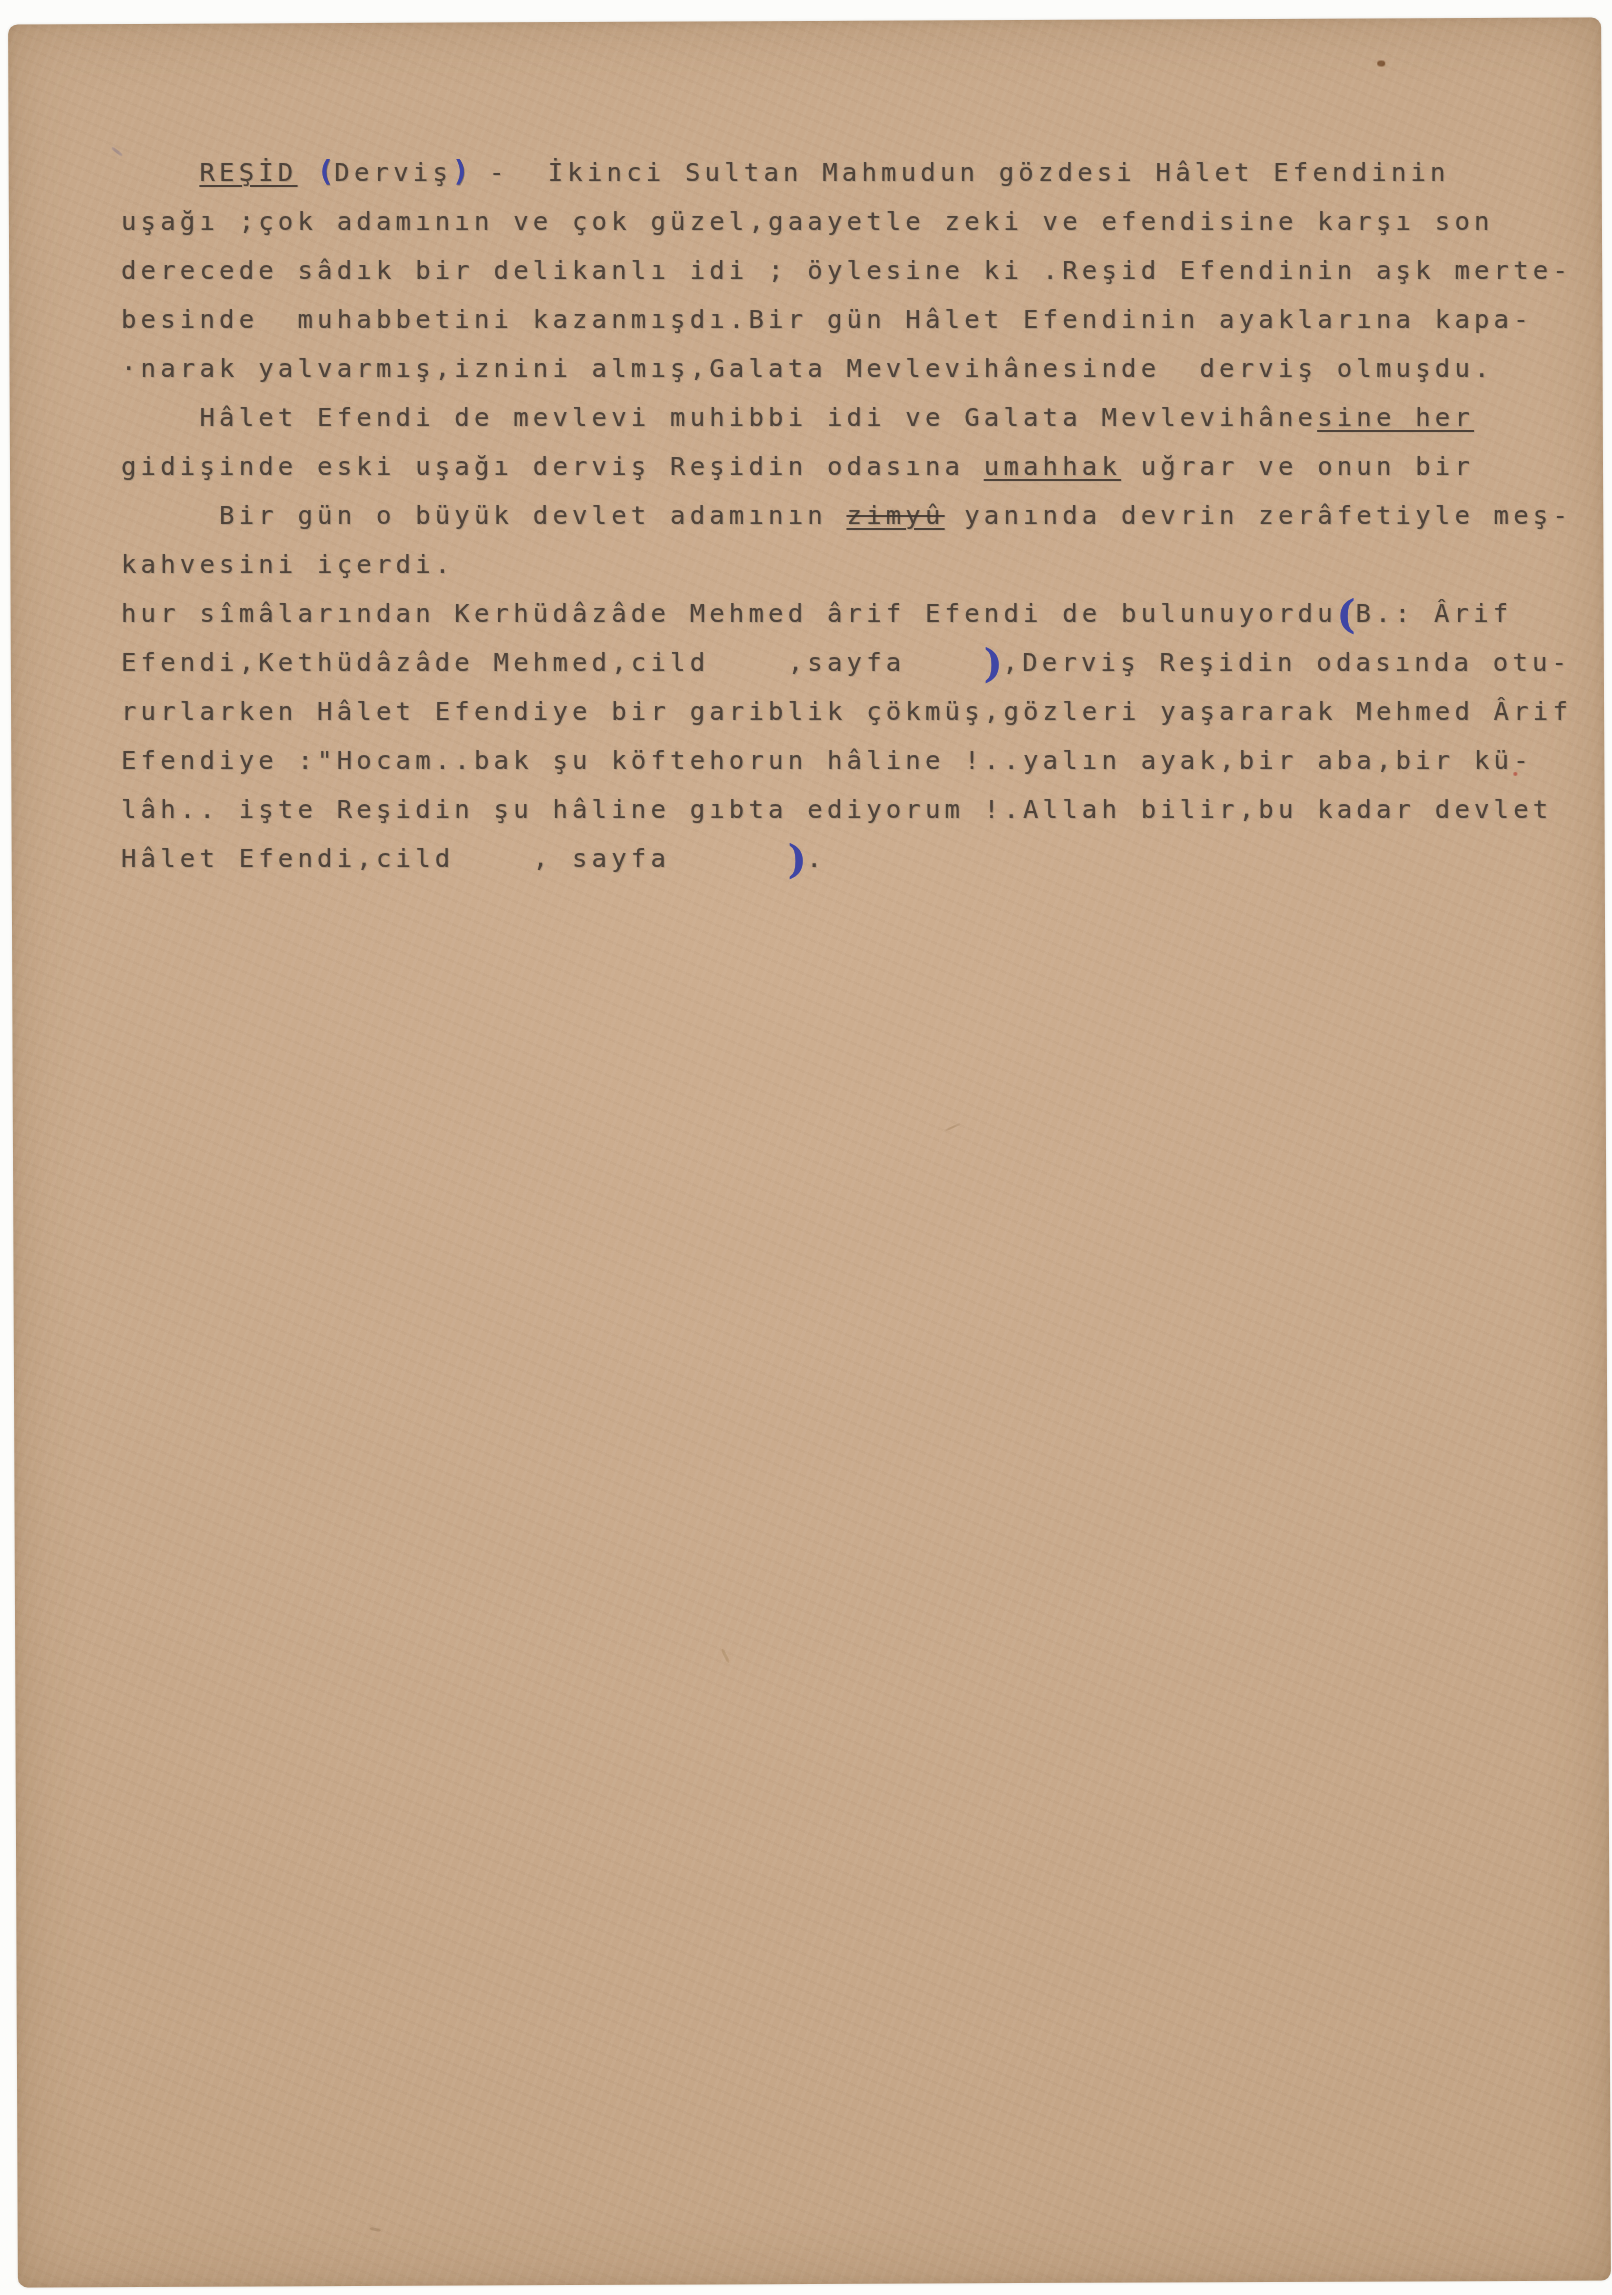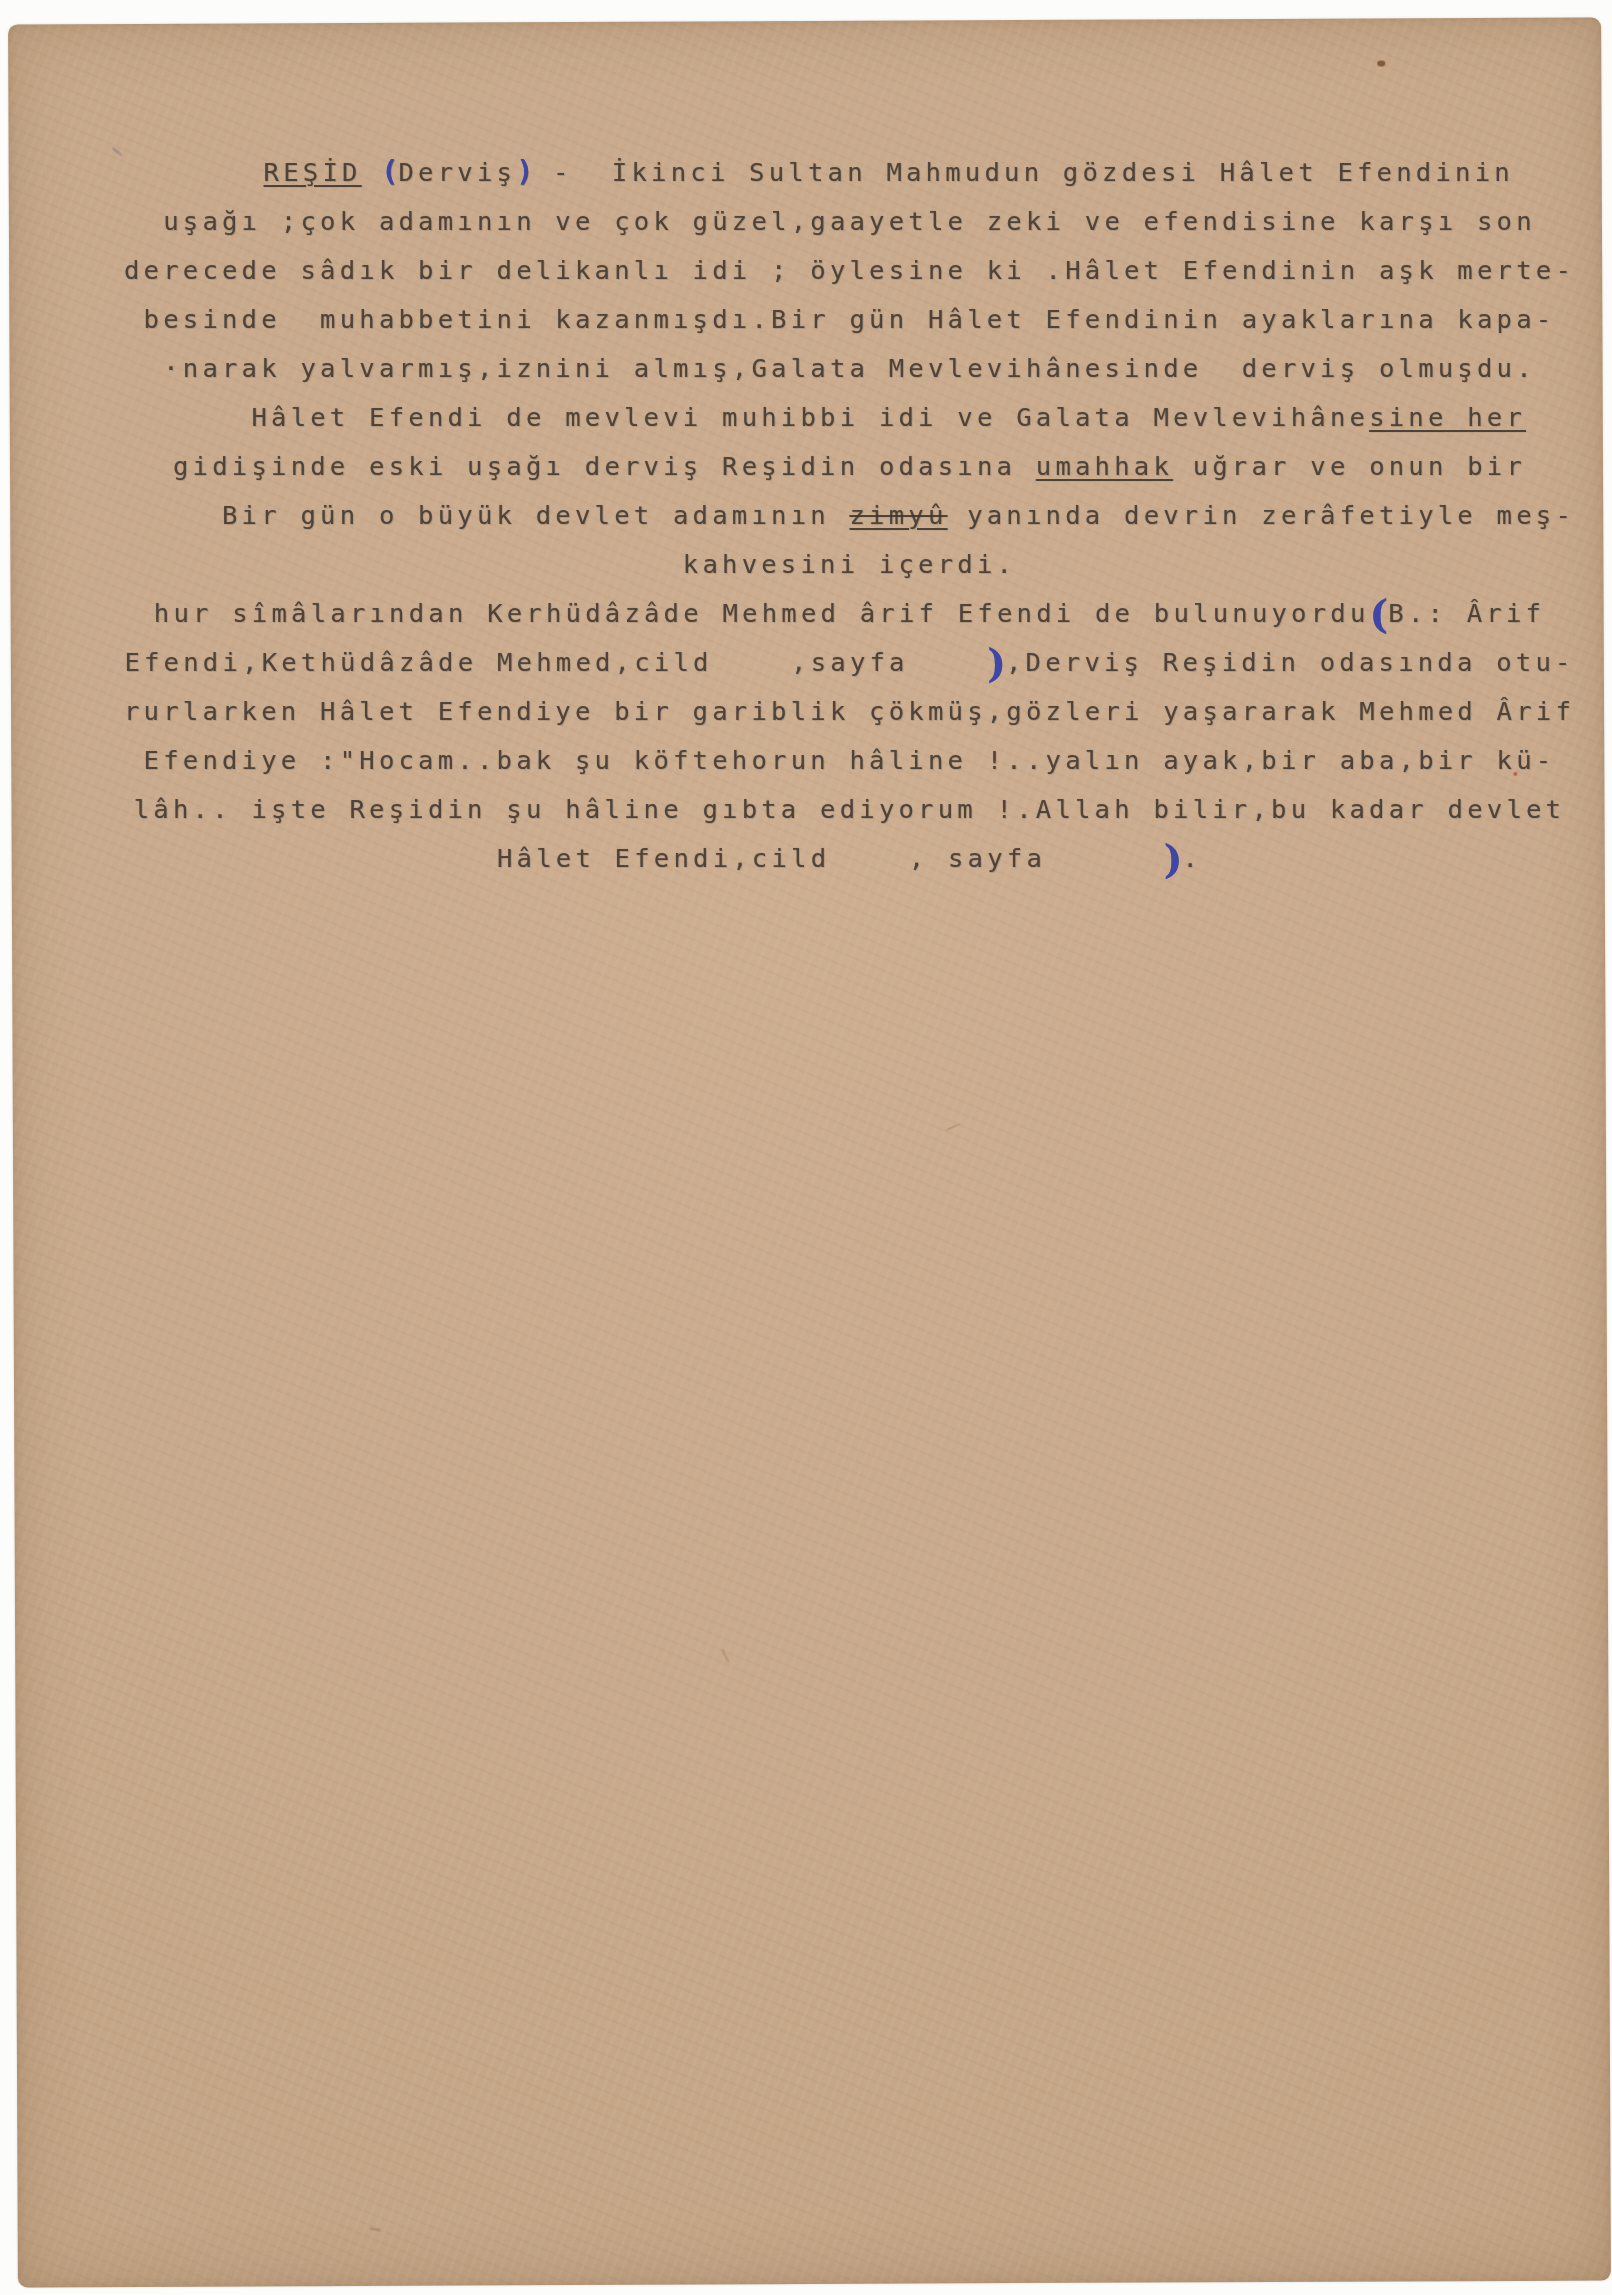--- a/index.html
+++ b/index.html
@@ -39,21 +39,20 @@
     pointer-events:none;
   }
   .text-block{
     position:absolute;
     left:121px;top:148px;
     width:1457px;
     font-size:25.6px;
     letter-spacing:4.2px;
     color:rgba(62,54,48,0.80);
     text-shadow:0 0 1px rgba(62,54,48,0.40), 1px 0.5px 0 rgba(62,54,48,0.14);
-    text-align:center;
   }
   .line{
     height:49px;
     line-height:49px;
     white-space:pre;
   }
   .u{
     text-decoration:underline;
     text-decoration-thickness:1.7px;
     text-underline-offset:4.4px;
@@ -99,21 +98,21 @@
   <div class="speck s2"></div>
   <div class="speck s3"></div>
   <div class="speck s4"></div>
   <div class="speck s5"></div>
   <div class="speck s6"></div>
 </div>
 
 <div class="text-block">
     <div class="line"><span>    </span><span class="u">REŞİD</span><span> </span><span class="blue-over">(</span><span>Derviş</span><span class="blue-over">)</span><span> -  İkinci Sultan Mahmudun gözdesi Hâlet Efendinin</span></div>
     <div class="line"><span>uşağı ;çok adamının ve çok güzel,gaayetle zeki ve efendisine karşı son</span></div>
-    <div class="line"><span>derecede sâdık bir delikanlı idi ; öylesine ki .Hâlet Efendinin aşk merte-</span></div>
+    <div class="line"><span>derecede sâdık bir delikanlı idi ; öylesine ki .Reşid Efendinin aşk merte-</span></div>
     <div class="line"><span>besinde  muhabbetini kazanmışdı.Bir gün Hâlet Efendinin ayaklarına kapa-</span></div>
     <div class="line"><span>·narak yalvarmış,iznini almış,Galata Mevlevihânesinde  derviş olmuşdu.</span></div>
     <div class="line"><span>    Hâlet Efendi de mevlevi muhibbi idi ve Galata Mevlevihâne</span><span class="u">sine her</span></div>
     <div class="line"><span>gidişinde eski uşağı derviş Reşidin odasına </span><span class="u">umahhak</span><span> uğrar ve onun bir</span></div>
     <div class="line"><span>     Bir gün o büyük devlet adamının </span><span class="strike">zimyû</span><span> yanında devrin zerâfetiyle meş-</span></div>
     <div class="line"><span>kahvesini içerdi.</span></div>
     <div class="line"><span>hur sîmâlarından Kerhüdâzâde Mehmed ârif Efendi de bulunuyordu</span><span class="blue">(</span><span>B.: Ârif</span></div>
     <div class="line"><span>Efendi,Kethüdâzâde Mehmed,cild    ,sayfa    </span><span class="blue">)</span><span>,Derviş Reşidin odasında otu-</span></div>
     <div class="line"><span>rurlarken Hâlet Efendiye bir gariblik çökmüş,gözleri yaşararak Mehmed Ârif</span></div>
     <div class="line"><span>Efendiye :"Hocam..bak şu köftehorun hâline !..yalın ayak,bir aba,bir kü-</span></div>

